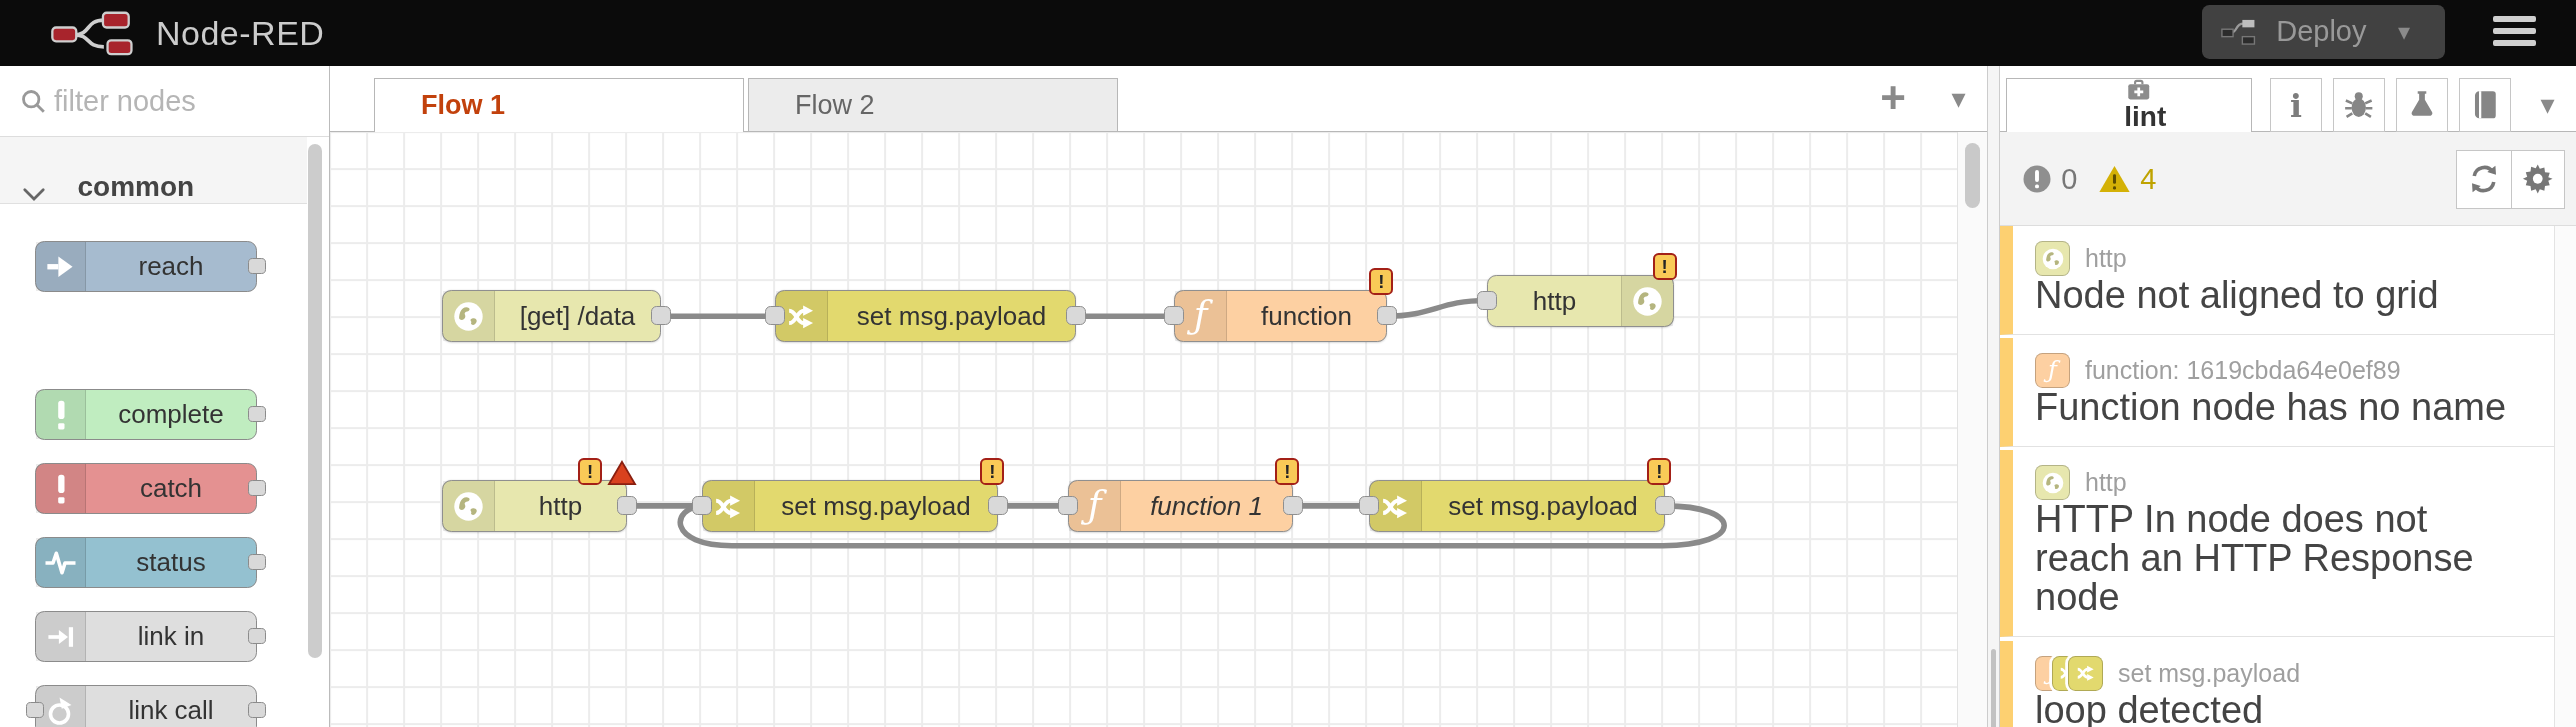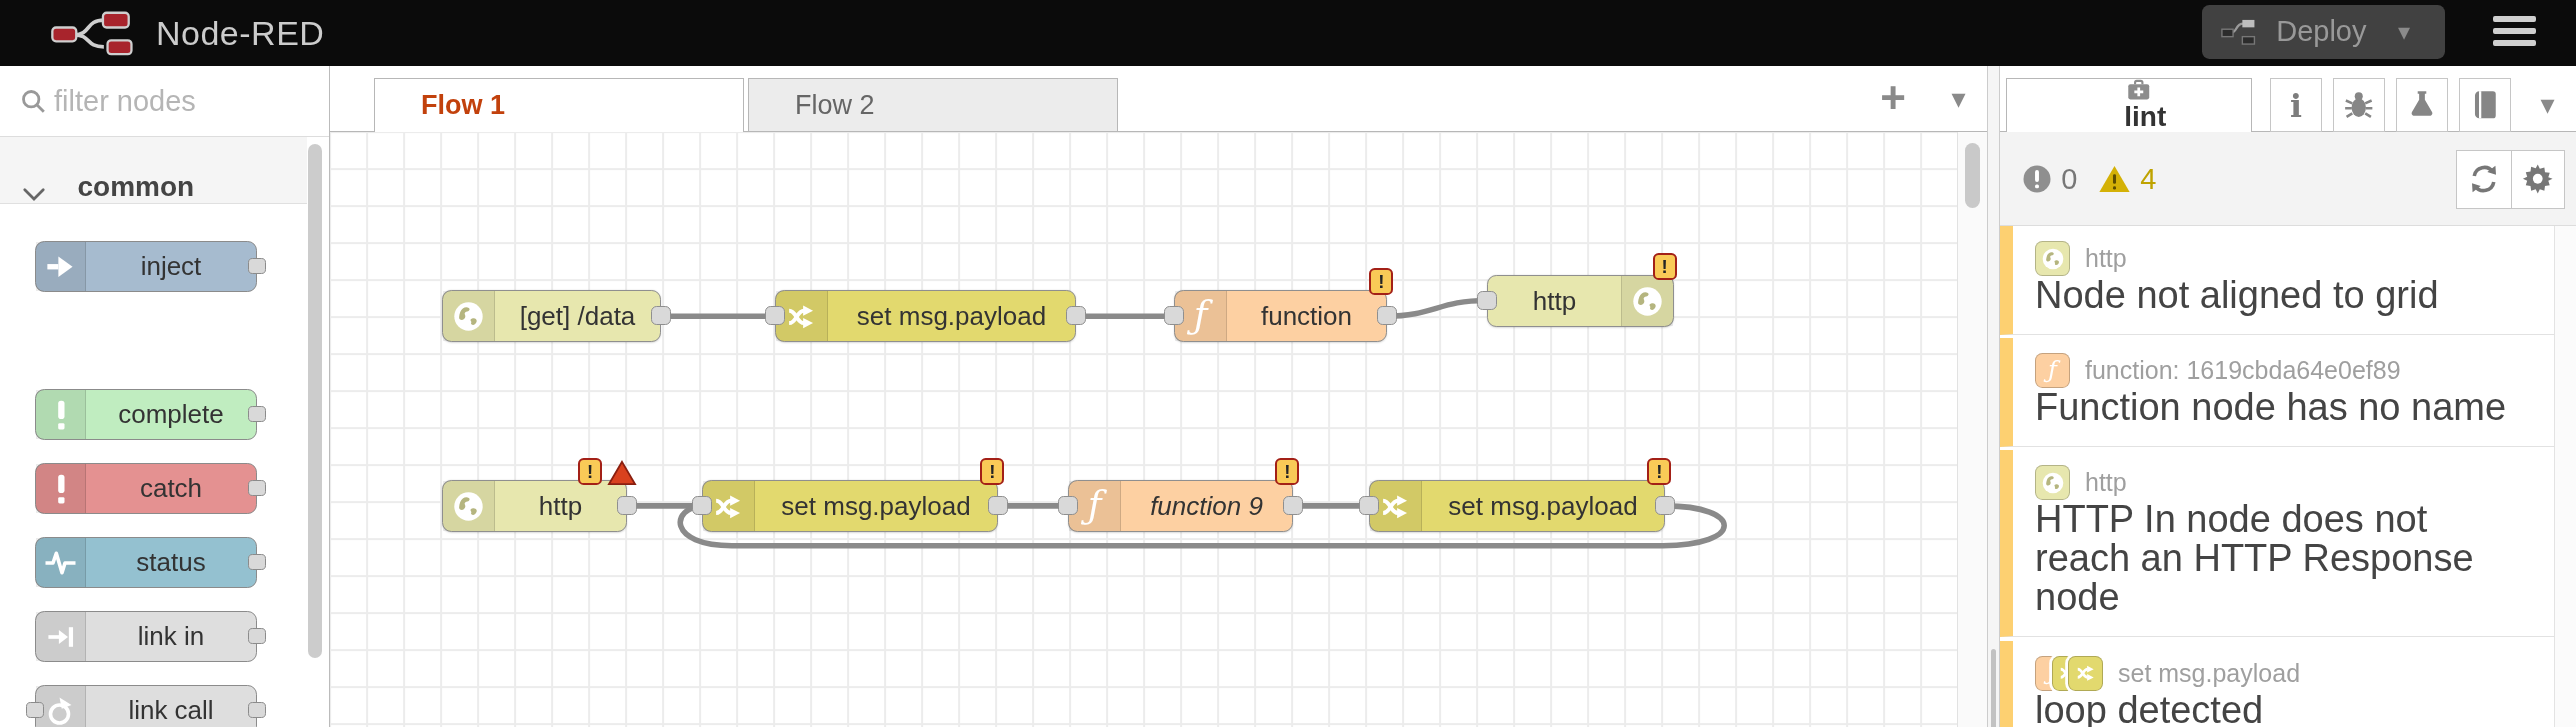--- a/index.html
+++ b/index.html
@@ -191,21 +191,21 @@
       <span class="pcat-label">common</span>
     </div>
 
     <div class="pnode c-inject" style="top:175px">
       <div class="pibox">
         <svg width="31.5" height="31.5" viewBox="0 0 20 20">
             <rect x="1.5" y="8.3" width="7" height="3.4" fill="#fff"></rect>
             <path d="M8.5 3.5 L17.5 10 L8.5 16.5 Z" fill="#fff"></path>
           </svg>
       </div>
-      <div class="plabel">inject</div>
+      <div class="plabel">reach</div>
       <span class="pport out"></span>
     </div>
 
 
     <div class="pnode c-complete" style="top:323px">
       <div class="pibox">
         <svg width="28" height="31.5" viewBox="0 0 20 22" fill="#fff">
             <rect x="8" y="1" width="4.5" height="13" rx="2"></rect>
             <rect x="8" y="17" width="4.5" height="4.5" rx="1"></rect>
           </svg>
@@ -364,21 +364,21 @@
         <div class="nlabel">set msg.payload</div>
         <span class="port in"></span>
         <span class="port out"></span>
         <span class="badge">!</span>
       </div>
 
       <div class="cnode t-function" style="left:738px;top:348px;width:225px">
         <div class="ibox">
           <span class="fnicon">ƒ</span>
         </div>
-        <div class="nlabel it">function 9</div>
+        <div class="nlabel it">function 1</div>
         <span class="port in"></span>
         <span class="port out"></span>
         <span class="badge">!</span>
       </div>
 
       <div class="cnode t-change" style="left:1039px;top:348px;width:296px">
         <div class="ibox">
           <svg width="33" height="33" viewBox="0 0 20 20">
               <path d="M2.5 14 C7 14 7 6.5 11.5 6.5" stroke="#fff" stroke-width="2.4" fill="none"></path>
               <path d="M11 3.4 l6 3.1 -6 3.1z" fill="#fff"></path>

